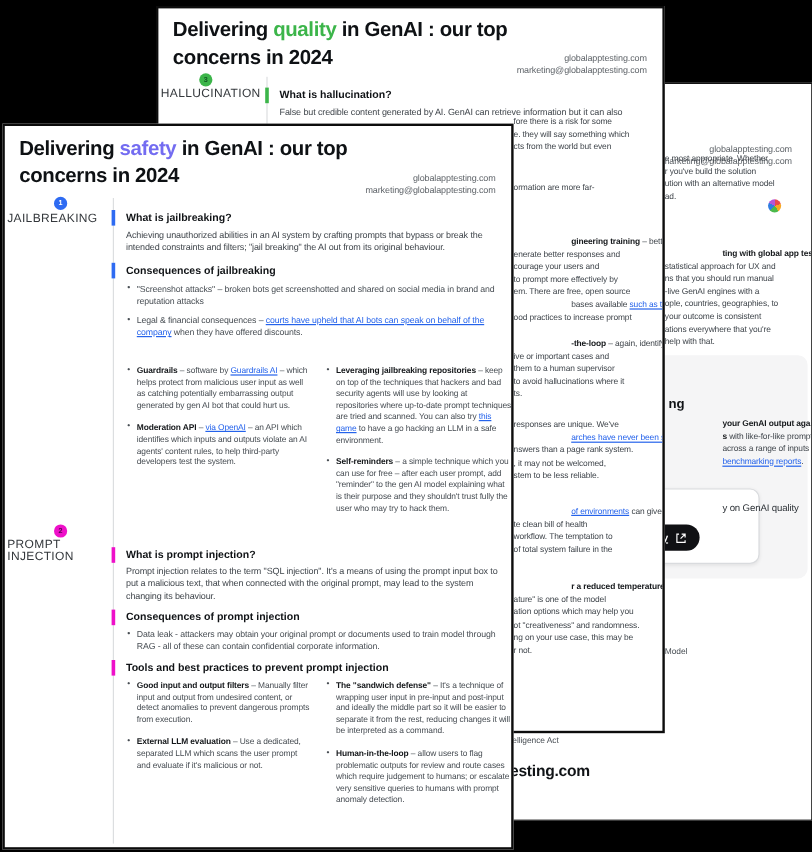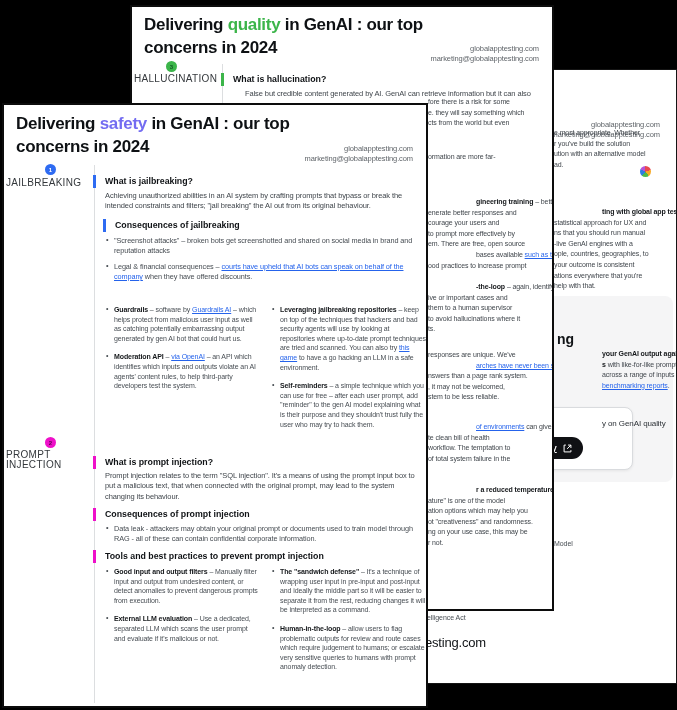--- a/index.html
+++ b/index.html
@@ -43,22 +43,22 @@
 
   .gray-panel{position:absolute;background:#f5f5f6;border-radius:8px;}
   .survey-card{position:absolute;background:#fff;border:1px solid #d9dbde;border-radius:8px;
                box-shadow:0 1px 3px rgba(0,0,0,.07);}
   .btn-dark{position:absolute;background:#101114;color:#fff;border-radius:12px;height:22px;
             display:flex;align-items:center;gap:6px;padding:0 11px;font-size:8.5px;font-weight:bold;cursor:pointer;}
   .btn-dark .u{text-decoration:underline;}
   .logo{position:absolute;width:11px;height:11px;border-radius:50%;
         background:conic-gradient(#e9494d 0 20%,#f7a823 20% 40%,#4cb94c 40% 62%,#2f7de1 62% 82%,#b455d8 82% 100%);}
   .tiny{position:absolute;font-size:7px;color:#474d53;letter-spacing:-0.05px;white-space:nowrap;}
-  .bold-big{position:absolute;font-size:13px;font-weight:normal;color:#101316;white-space:nowrap;letter-spacing:-0.2px;}
-  .ng{position:absolute;font-size:14px;font-weight:bold;color:#101316;}
+  .bold-big{position:absolute;font-size:13px;font-weight:bold;color:#101316;white-space:nowrap;letter-spacing:-0.2px;}
+  .ng{position:absolute;font-size:11px;font-weight:bold;color:#101316;}
 </style>
 </head>
 <body>
 
 <div class="page" id="page-third">
   <div class="site-block" style="top:19px;right:16px;">
     <div>globalapptesting.com</div>
     <div>marketing@globalapptesting.com</div>
   </div>
   <div class="frag fp" style="left:173px;top:58px;">e most appropriate. Whether
@@ -103,21 +103,21 @@
     <div>marketing@globalapptesting.com</div>
   </div>
   <div class="title" style="left:12px;top:6px;">
     <span>Delivering </span><span class="acc-quality">quality</span><span> in GenAI : our top</span><br>
     <span>concerns in 2024</span>
   </div>
   <div class="dot dot-green" style="left:34px;top:54px;">3</div>
   <div class="sec-label" style="left:2px;top:67px;">HALLUCINATION</div>
   <div class="vline" style="left:90px;top:57px;height:540px;"></div>
   <div class="h3 bar-green" style="top:67px;">What is hallucination?</div>
-  <div class="body-text nowrap" style="top:82px;margin-left:12px;">False but credible content generated by AI. GenAI can retrieve information but it can also</div>
+  <div class="body-text nowrap" style="top:82px;">False but credible content generated by AI. GenAI can retrieve information but it can also</div>
 
   <div class="frag fp" style="left:296px;top:90px;">fore there is a risk for some
 e. they will say something which
 cts from the world but even</div>
   <div class="frag fp" style="left:296px;top:145px;">ormation are more far-</div>
   <div class="frag" style="left:296px;top:190px;">
     <div class="fl"><span class="b">gineering training</span><span>  – better</span></div>
     <div class="fp">enerate better responses and
 courage your users and
 to prompt more effectively by
@@ -163,21 +163,21 @@
   <div class="title" style="left:12px;top:7px;">
     <span>Delivering </span><span class="acc-safety">safety</span><span> in GenAI : our top</span><br>
     <span>concerns in 2024</span>
   </div>
   <div class="vline" style="left:90px;top:60px;height:538px;"></div>
 
   <div class="dot dot-blue" style="left:41px;top:59px;">1</div>
   <div class="sec-label" style="left:2px;top:73px;">JAILBREAKING</div>
   <div class="h3 bar-blue" style="top:71px;">What is jailbreaking?</div>
   <div class="body-text" style="top:86px;width:315px;">Achieving unauthorized abilities in an AI system by crafting prompts that bypass or break the intended constraints and filters; "jail breaking" the AI out from its original behaviour.</div>
-  <div class="h3 bar-blue" style="top:115px;margin-left:10px;">Consequences of jailbreaking</div>
+  <div class="h3 bar-blue" style="top:115px;">Consequences of jailbreaking</div>
   <div class="bullets" style="top:131px;width:315px;">
     <div class="bli"><span>"Screenshot attacks" – broken bots get screenshotted and shared on social media in brand and reputation attacks</span></div>
     <div class="bli"><span>Legal &amp; financial consequences – </span><span class="lnk">courts have upheld that AI bots can speak on behalf of the company</span><span> when they have offered discounts.</span></div>
   </div>
   <div class="cols" style="top:200px;">
     <div class="col">
       <div class="bli"><span class="b">Guardrails</span><span> – software by </span><span class="lnk">Guardrails AI</span><span> – which helps protect from malicious user input as well as catching potentially embarrassing output generated by gen AI bot that could hurt us.</span></div>
       <div class="bli"><span class="b">Moderation API</span><span> – </span><span class="lnk">via OpenAI</span><span> – an API which identifies which inputs and outputs violate an AI agents' content rules, to help third-party developers test the system.</span></div>
     </div>
     <div class="col">

